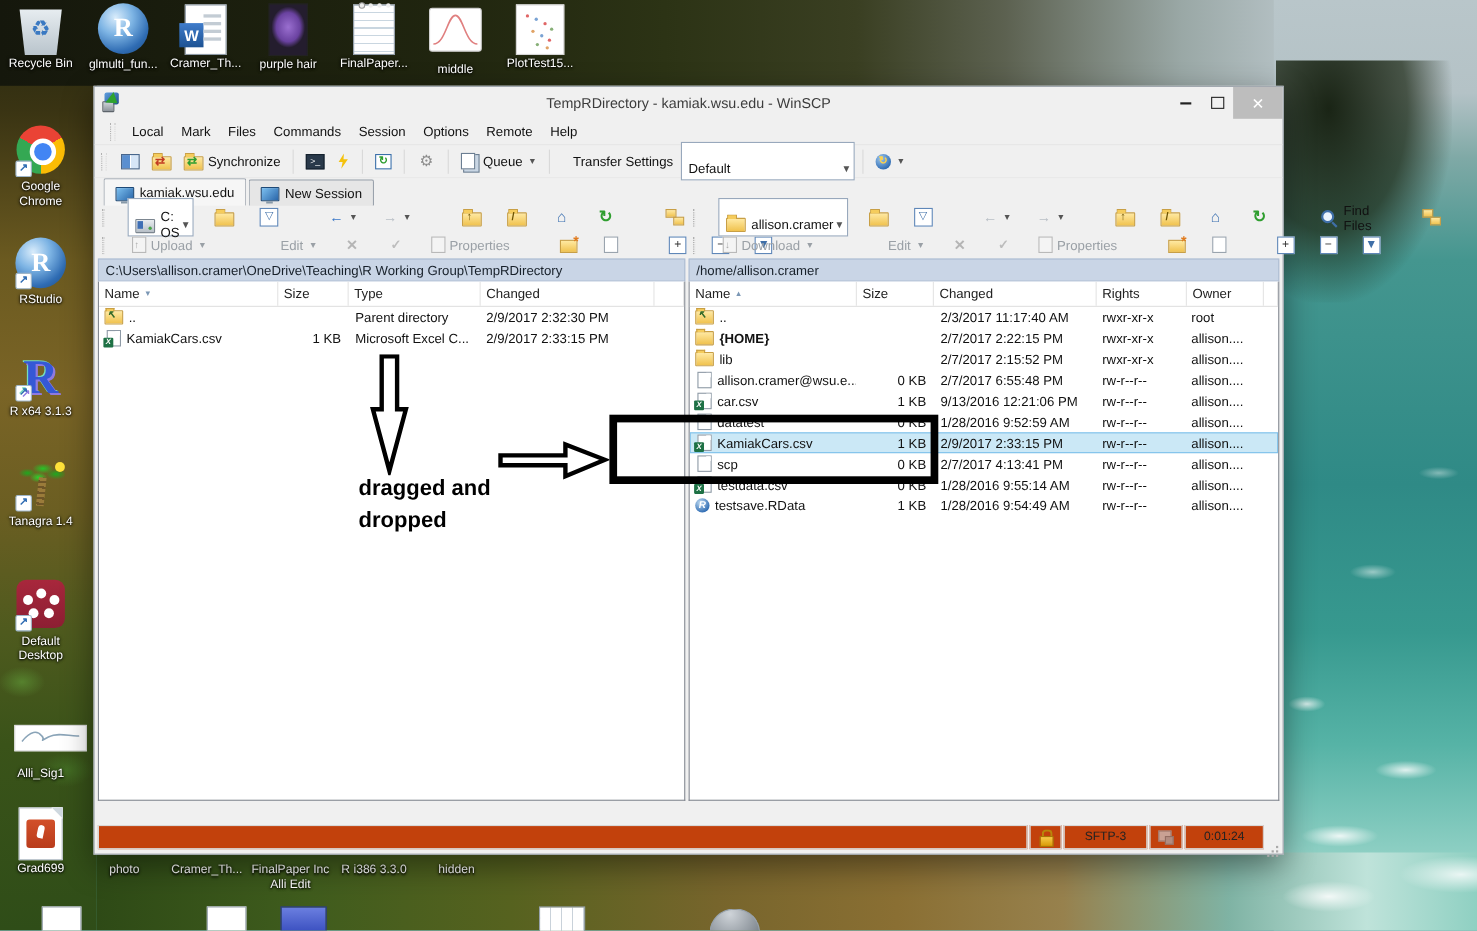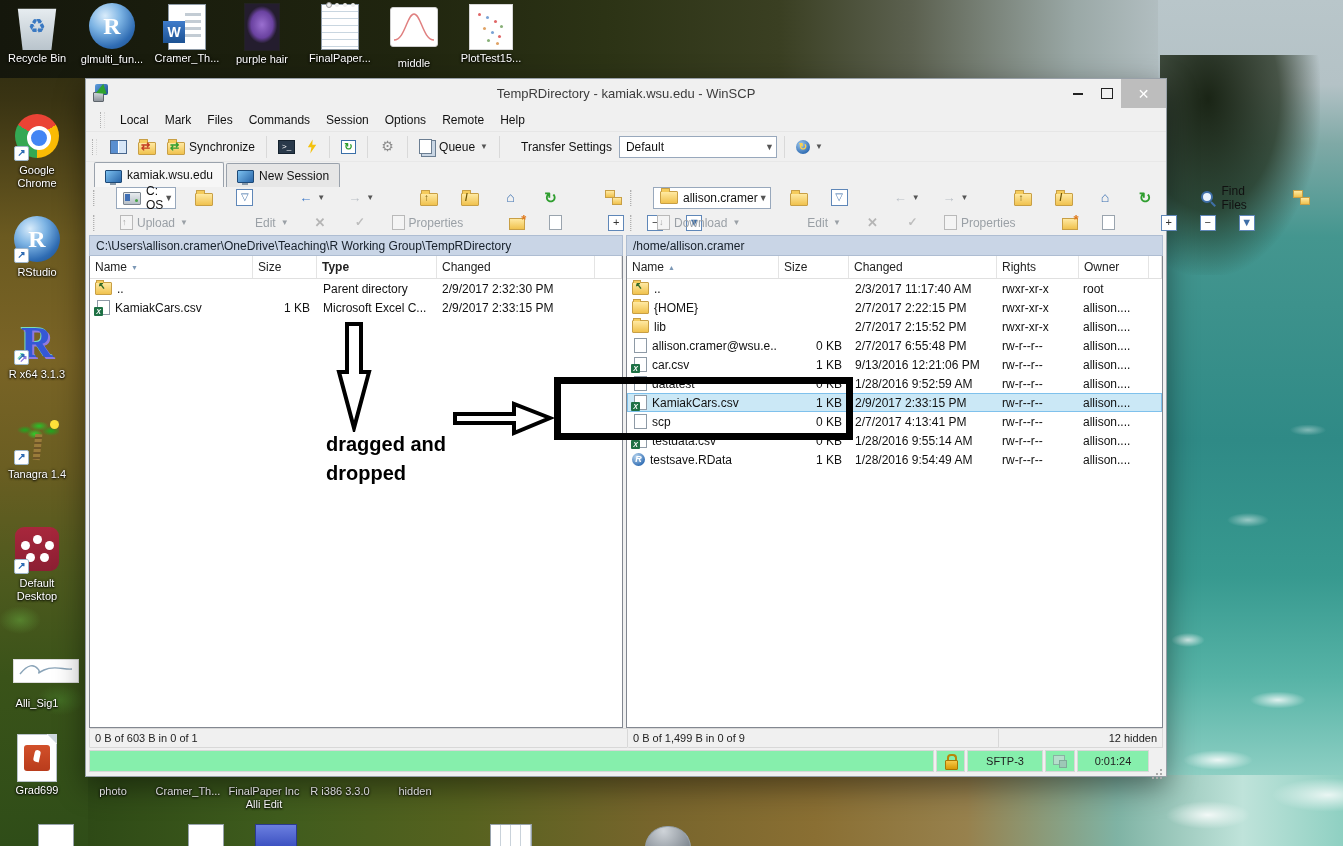--- a/index.html
+++ b/index.html
@@ -100,21 +100,21 @@
   .wb-close{width:45px;background:#bdbdbd;color:#fff;font-size:14px;display:flex;align-items:center;justify-content:center}
 
   .menubar{height:23px;display:flex;align-items:center;padding-left:14px;gap:2px}
   .mitem{padding:3px 7px}
   .gripv{width:3px;height:16px;border-left:1px dotted #b0b0b0;border-right:1px dotted #d8d8d8;margin-right:6px}
 
   .toolbar{height:29px;display:flex;align-items:center;padding-left:6px;gap:3px;border-top:1px solid #e6e6e6}
   .tsep{width:1px;height:22px;background:#d9d9d9;margin:0 4px}
   .tbtn{height:24px;display:inline-flex;align-items:center;gap:4px;padding:0 4px;border-radius:2px}
   .ddarr{font-size:8px;color:#555;margin-left:1px}
-  .combo{background:#fff;border:1px solid #98a8bc;height:20px;display:inline-flex;align-items:center;justify-content:space-between;padding:0 2px 0 6px}
+  .combo{background:#fff;border:1px solid #98a8bc;height:20px;display:inline-flex;align-items:center;justify-content:space-between;padding:13px 2px 0 6px}
   .combo .ddarr{font-size:9px}
 
   
   .mi{width:17px;height:15px;position:relative;display:inline-block;flex:none}
   .mi-panels{background:linear-gradient(90deg,#5a8fd0 46%,#fff 46% 54%,#d7e6f7 54%);border:1px solid #48668c;width:15px;height:12px}
   .mi-fold{width:16px;height:11px;margin-top:3px;background:linear-gradient(#ffe9a2,#f0c24e);border:1px solid #c89f45;border-radius:1px;position:relative}
   .mi-fold::before{content:"";position:absolute;top:-4px;left:0;width:7px;height:3px;background:#f5cc5c;border:1px solid #c89f45;border-bottom:none;border-radius:1px 1px 0 0}
   .mi-fold.red::after,.mi-fold.grn::after{position:absolute;left:2px;top:-3px;font-weight:bold;font-size:11px}
   .mi-fold.red::after{content:"\21C4";color:#c23b22}
   .mi-fold.grn::after{content:"\21C4";color:#2f9e2f}
@@ -191,21 +191,21 @@
   .fi-csv::after{content:"X";position:absolute;left:-4px;bottom:-2px;background:#1e7145;color:#fff;font-size:7px;font-weight:bold;
       width:9px;height:9px;line-height:9px;text-align:center;border-radius:1px}
   .fi-rdata{width:13px;height:13px;border-radius:50%;background:radial-gradient(circle at 35% 30%,#bcd8f0,#2f6cb3 75%);
       color:#fff;font-size:9px;font-weight:bold;text-align:center;line-height:13px}
   .fi-rdata::after{content:"R"}
 
   
   .statusrow{position:absolute;left:3px;right:3px;top:649px;height:20px;display:flex;font-size:11px;color:#222}
   .scell{border:1px solid #d8d8d8;border-radius:1px;display:flex;align-items:center;padding:0 5px;background:#f0f0f0}
   .bottomrow{position:absolute;left:3px;right:3px;top:671px;height:22px;display:flex;gap:2px;font-size:11px;color:#222;align-items:stretch}
-  .bcell{border:1px solid #d8d8d8;display:flex;align-items:center;justify-content:center;background:#86efac;padding:0 6px}
+  .bcell{border:1px solid #d8d8d8;display:flex;align-items:center;justify-content:center;background:#c2410c;padding:0 6px}
   .ico-lock{position:relative;width:15px;height:15px}
   .ico-lock::before{content:"";position:absolute;left:4px;top:0;width:6px;height:7px;border:2px solid #b8860b;border-radius:4px 4px 0 0;border-bottom:none}
   .ico-lock::after{content:"";position:absolute;left:2px;top:6px;width:11px;height:8px;background:linear-gradient(#f7c948,#d89b06);border:1px solid #a87705;border-radius:1px}
   .ico-net{position:relative;width:16px;height:14px;opacity:.65}
   .ico-net::before{content:"";position:absolute;left:1px;top:1px;width:10px;height:8px;background:#cdd5dc;border:1px solid #8a949e}
   .ico-net::after{content:"";position:absolute;right:1px;bottom:0;width:6px;height:6px;background:#aab4be;border:1px solid #7d8791}
   .grip{align-self:flex-end;width:10px;height:10px;margin-left:2px;position:relative}
   .grip::after{content:"";position:absolute;right:1px;bottom:1px;width:2px;height:2px;background:#aaa;
       box-shadow:-4px 4px 0 #aaa,0 4px 0 #aaa,-8px 8px 0 #aaa,-4px 8px 0 #aaa,0 8px 0 #aaa}
 
@@ -506,21 +506,21 @@
         </span>
       <span class="tbtn">
           <span class="mi mi-box" style="color:#3f6fa8">▼</span>
         </span>
     </div>
     <div class="pathbar">C:\Users\allison.cramer\OneDrive\Teaching\R Working Group\TempRDirectory</div>
     <div class="listwrap">
       <div class="cols" id="colsL">
           <div class="hcell" style="width: 157px;">Name<span class="sort">▼</span></div>
           <div class="hcell" style="width: 58px;">Size</div>
-          <div class="hcell" style="width: 114px; font-weight: bold;">Type</div>
+          <div class="hcell" style="width: 114px;">Type</div>
           <div class="hcell" style="width: 152px;">Changed</div>
           <div class="hcell" style="flex: 1 1 0%;"></div>
         </div>
       <div class="rows" id="rowsL">
           <div class="frow">
             <span class="cell" style="width: 157px;">
               <i class="fi fi-folder fi-up"></i>
               <span>..</span>
             </span>
             <span class="cell ra" style="width: 58px;"></span>
@@ -652,21 +652,21 @@
             <span class="cell" style="width: 146px;">
               <i class="fi fi-folder fi-up"></i>
               <span>..</span>
             </span>
             <span class="cell ra" style="width: 64px;"></span>
             <span class="cell" style="width: 142px;">2/3/2017 11:17:40 AM</span>
             <span class="cell" style="width: 76px;">rwxr-xr-x</span>
             <span class="cell" style="width: 64px;">root</span>
           </div>
           <div class="frow">
-            <span class="cell" style="width: 146px;">
+            <span class="cell" style="width: 146px; font-weight: bold;">
               <i class="fi fi-folder"></i>
               <span>{HOME}</span>
             </span>
             <span class="cell ra" style="width: 64px;"></span>
             <span class="cell" style="width: 142px;">2/7/2017 2:22:15 PM</span>
             <span class="cell" style="width: 76px;">rwxr-xr-x</span>
             <span class="cell" style="width: 64px;">allison....</span>
           </div>
           <div class="frow">
             <span class="cell" style="width: 146px;">
@@ -745,25 +745,20 @@
             </span>
             <span class="cell ra" style="width: 64px;">1 KB</span>
             <span class="cell" style="width: 142px;">1/28/2016 9:54:49 AM</span>
             <span class="cell" style="width: 76px;">rw-r--r--</span>
             <span class="cell" style="width: 64px;">allison....</span>
           </div>
         </div>
     </div>
   </div>
 
-  <div class="statusrow">
-    <div class="scell" style="width:527px">0 B of 603 B in 0 of 1</div>
-    <div class="scell" style="width:360px;border-left:none">0 B of 1,499 B in 0 of 9</div>
-    <div class="scell" style="flex:1;border-left:none;justify-content:flex-end">12 hidden</div>
-  </div>
 
   <div class="bottomrow">
     <div class="bcell" style="flex:1;justify-content:flex-start"></div>
     <div class="bcell">
         <span class="ico-lock"></span>
       </div>
     <div class="bcell" style="width:62px">SFTP-3</div>
     <div class="bcell">
         <span class="ico-net"></span>
       </div>

